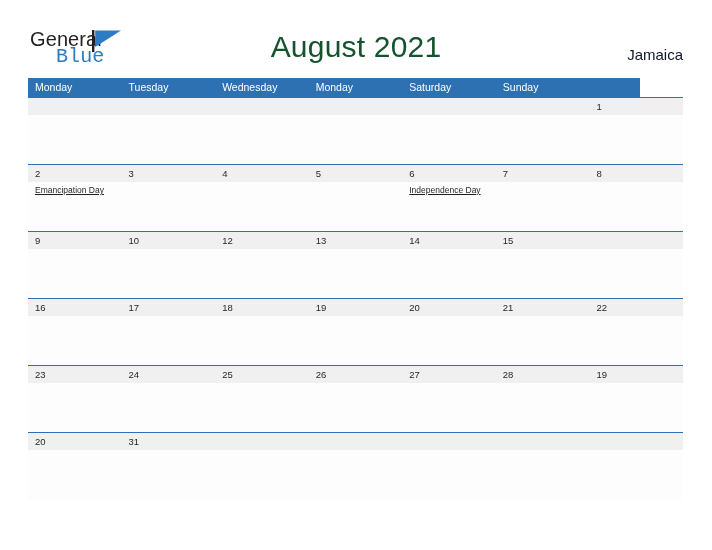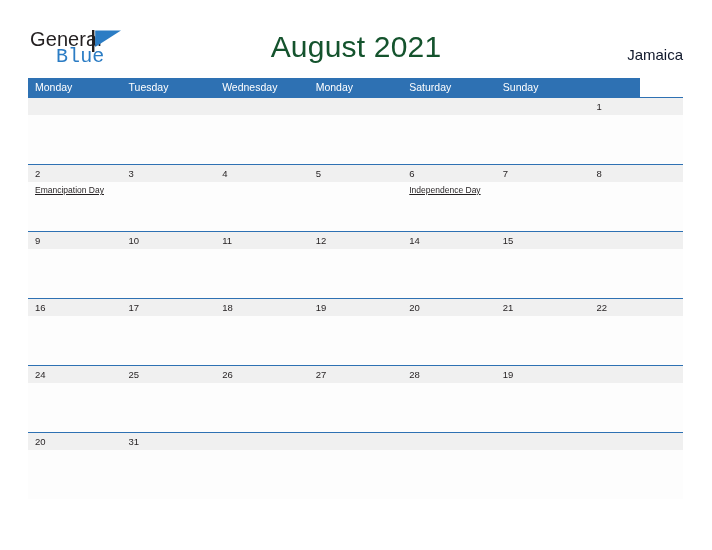--- a/index.html
+++ b/index.html
@@ -228,22 +228,22 @@
       <div class="event-cell">Independence Day</div>
       <div class="event-cell"></div>
       <div class="event-cell"></div>
     </div>
   </div>
 
   <div class="week-row">
     <div class="daynum-band">
       <div class="daynum-cell">9</div>
       <div class="daynum-cell">10</div>
-      <div class="daynum-cell">11</div>
       <div class="daynum-cell">12</div>
+      <div class="daynum-cell">13</div>
       <div class="daynum-cell">14</div>
       <div class="daynum-cell">15</div>
     </div>
     <div class="event-band">
       <div class="event-cell"></div>
       <div class="event-cell"></div>
       <div class="event-cell"></div>
       <div class="event-cell"></div>
       <div class="event-cell"></div>
       <div class="event-cell"></div>
@@ -267,20 +267,21 @@
       <div class="event-cell"></div>
       <div class="event-cell"></div>
       <div class="event-cell"></div>
       <div class="event-cell"></div>
       <div class="event-cell"></div>
     </div>
   </div>
 
   <div class="week-row">
     <div class="daynum-band">
+      <div class="daynum-cell">23</div>
       <div class="daynum-cell">24</div>
       <div class="daynum-cell">25</div>
       <div class="daynum-cell">26</div>
       <div class="daynum-cell">27</div>
       <div class="daynum-cell">28</div>
       <div class="daynum-cell">19</div>
     </div>
     <div class="event-band">
       <div class="event-cell"></div>
       <div class="event-cell"></div>

